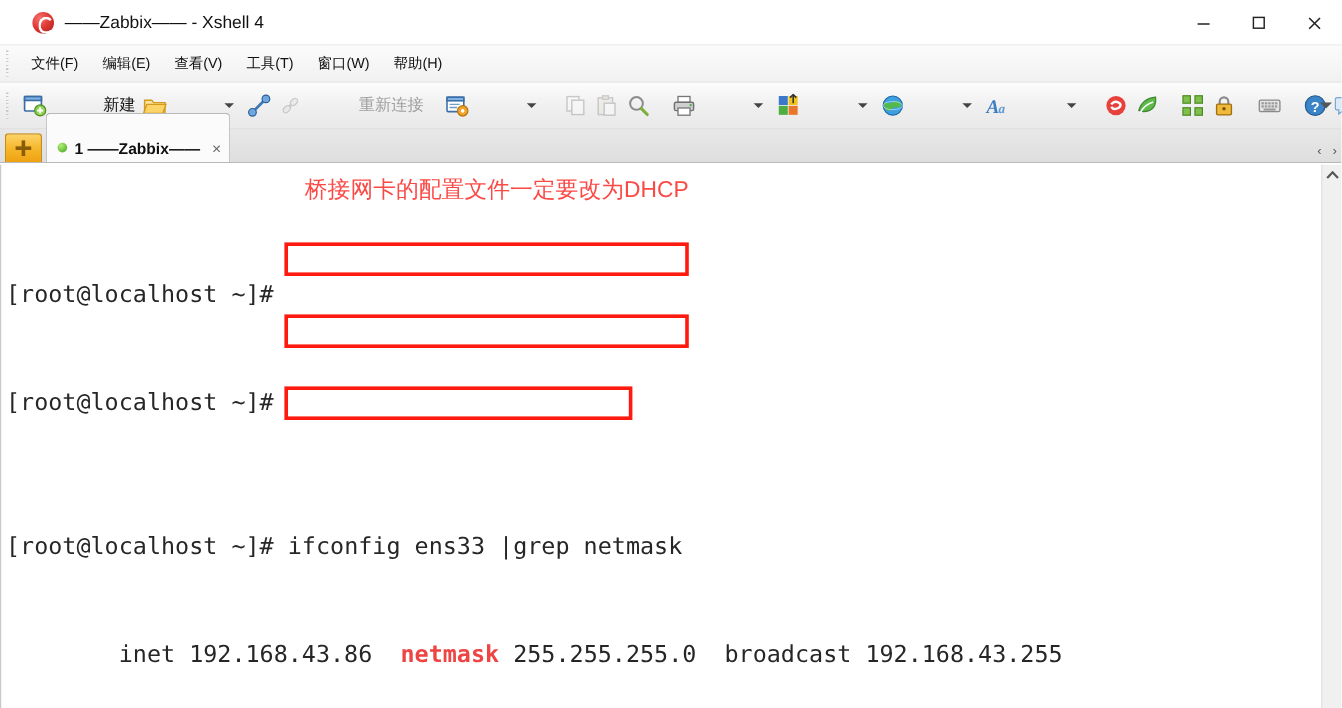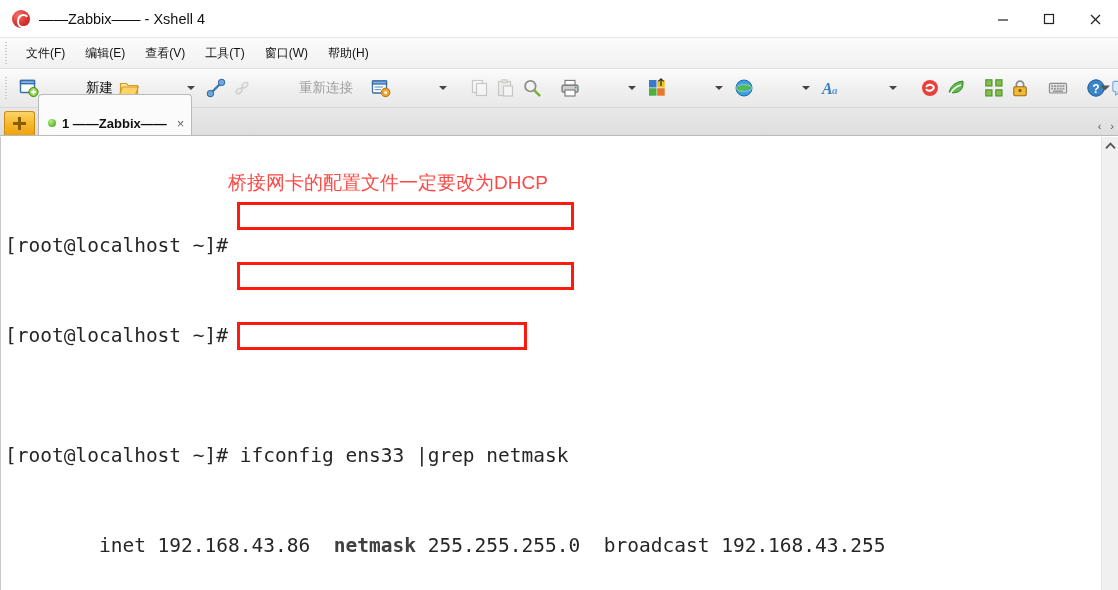--- a/index.html
+++ b/index.html
@@ -12,21 +12,21 @@
   .app{
     width:1118px;height:590px;position:relative;
     display:flex;flex-direction:column;
     background:#f4f4f4;
     box-sizing:border-box;
   }
 
   
   .titlebar{
     height:38px;flex:0 0 38px;background:#ffffff;
-    display:flex;align-items:center;position:relative;
+    display:flex;align-items:center;position:relative;padding-left:15px;
   }
   .app-icon{
     width:22px;height:22px;margin-left:10px;margin-right:7px;
     position:relative;flex:0 0 22px;
   }
   .app-icon .swirl{
     position:absolute;left:2px;top:2px;width:18px;height:18px;
     border-radius:50%;
     background:radial-gradient(circle at 35% 30%, #f4726f 0%, #e03a36 45%, #a81b18 100%);
   }
@@ -140,21 +140,21 @@
   .term{
     flex:1 1 auto;position:relative;overflow:hidden;
     padding:4px 0 0 5px;
     font-family:"DejaVu Sans Mono","Liberation Mono",monospace;
     font-size:19.5px;
     line-height:30px;
     color:#262626;
     white-space:pre;
   }
   .line{height:30px;white-space:pre;}
-  .redb{color:#404040;font-weight:bold;}
+  .redb{color:#ef4444;font-weight:bold;}
   
   .rbox{
     position:absolute;border:3px solid #ff1a10;box-sizing:border-box;
     pointer-events:none;
   }
   .note{
     position:absolute;color:#fb4a46;font-size:19px;
     font-family:"Liberation Sans", sans-serif;white-space:nowrap;
   }
 
@@ -477,21 +477,21 @@
       
       
       
       
       
       
       
       
 
       
-      <div class="note" id="note1" style="left: 228px; top: 7px; margin-top: 24px;">桥接网卡的配置文件一定要改为DHCP</div>
+      <div class="note" id="note1" style="left: 254px; top: 7px;">桥接网卡的配置文件一定要改为DHCP</div>
 
       <div class="rbox" id="box1" style="left: 236.8px; top: 65px; width: 336.72px; height: 28px;"></div>
       <div class="rbox" id="box2" style="left: 236.8px; top: 125px; width: 336.72px; height: 28px;"></div>
       <div class="rbox" id="box3" style="left: 236.8px; top: 185px; width: 289.76px; height: 28px;"></div>
     </div>
 
     <div class="scrollbar">
       <div class="sb-up">
         <svg width="11" height="8" viewBox="0 0 11 8">
             <path d="M1 6.4 L5.5 1.6 L10 6.4" fill="none" stroke="#555" stroke-width="1.8"></path>

